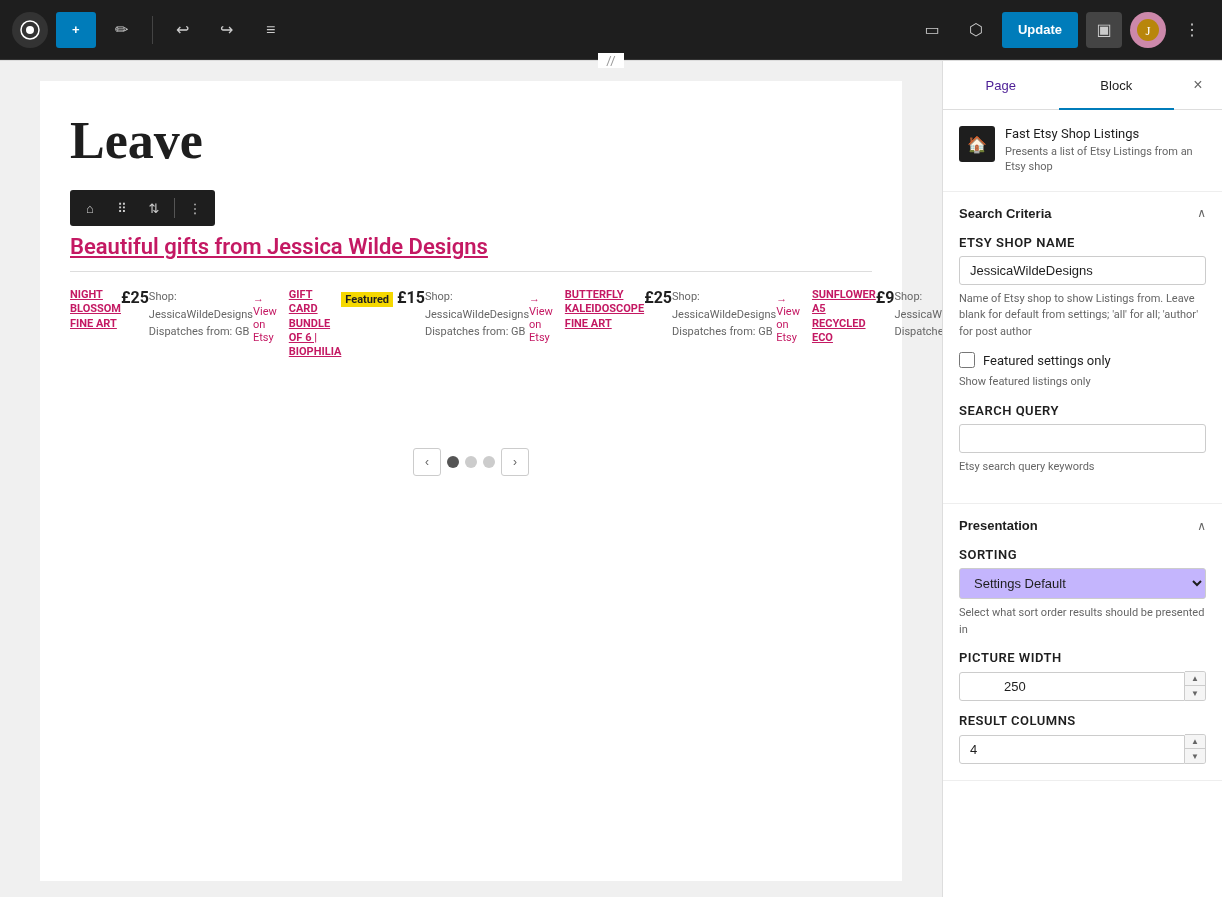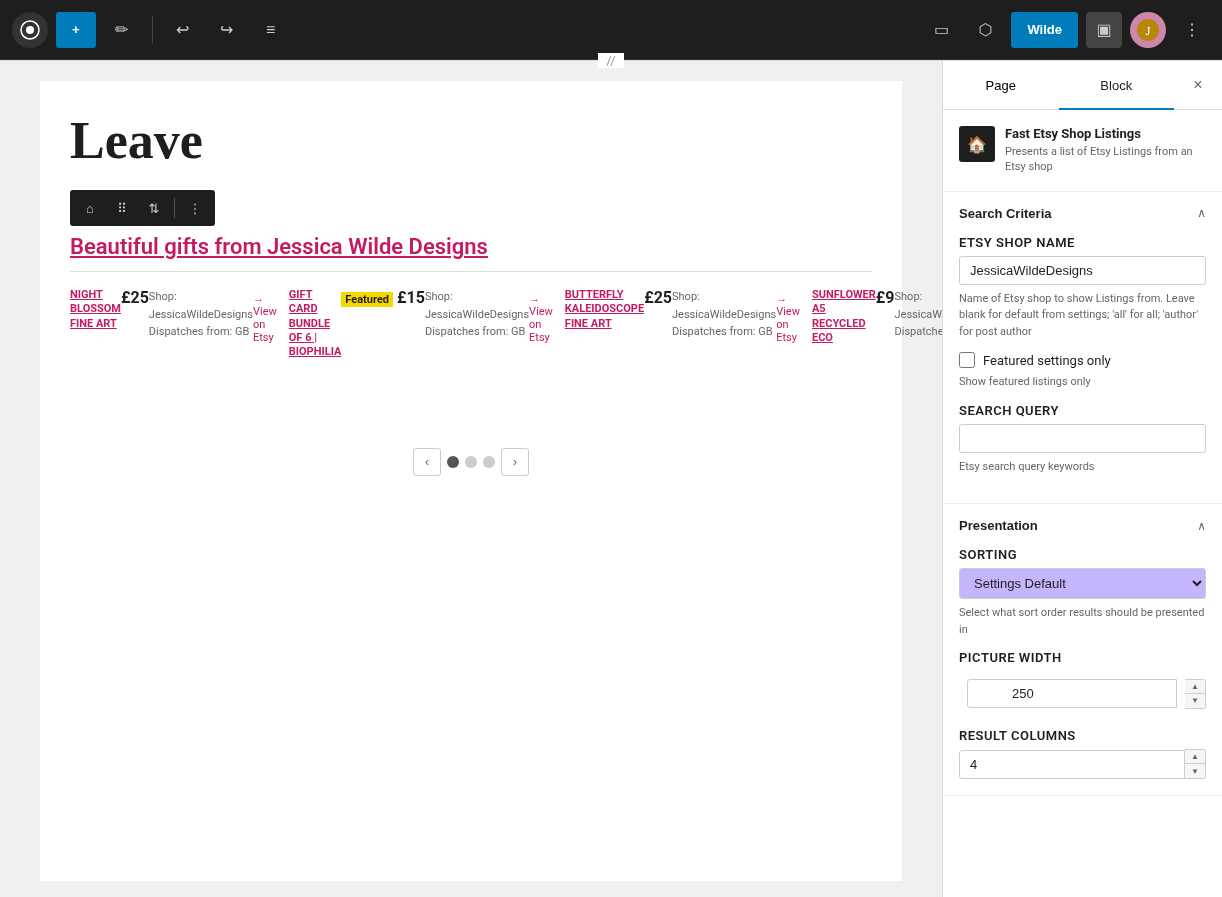--- a/index.html
+++ b/index.html
@@ -123,39 +123,39 @@
     
     .right-panel {
       width: 280px; flex-shrink: 0; border-left: 1px solid #ddd;
       background: #fff; display: flex; flex-direction: column; overflow-y: auto;
     }
     .panel-tabs {
       display: flex; border-bottom: 1px solid #ddd; flex-shrink: 0;
     }
     .panel-tab {
       flex: 1; height: 48px; background: none; border: none;
-      font-size: 13px; cursor: pointer; color: #000000; font-weight: 500;
+      font-size: 13px; cursor: pointer; color: #4c1d95; font-weight: 500;
       border-bottom: 2px solid transparent; position: relative; top: 1px;
     }
     .panel-tab.active { color: #1e1e1e; border-bottom-color: #007cba; }
     .panel-close {
       width: 48px; height: 48px; background: none; border: none;
       cursor: pointer; font-size: 16px; color: #666;
     }
 
     .plugin-header {
       display: flex; align-items: flex-start; gap: 10px;
       padding: 16px; border-bottom: 1px solid #eee;
     }
     .plugin-icon {
       width: 36px; height: 36px; background: #1e1e1e; border-radius: 3px;
       display: flex; align-items: center; justify-content: center;
       color: #fff; font-size: 16px; flex-shrink: 0;
     }
-    .plugin-name { font-size: 13px; font-weight: 700; color: #1e1e1e; margin-bottom: 3px; }
+    .plugin-name { font-size: 13px; font-weight: 400; color: #1e1e1e; margin-bottom: 3px; }
     .plugin-desc { font-size: 11px; color: #666; line-height: 1.4; }
 
     
     .accordion-section { border-bottom: 1px solid #eee; }
     .accordion-header {
       display: flex; align-items: center; justify-content: space-between;
       padding: 14px 16px; cursor: pointer; background: none; border: none;
       width: 100%; text-align: left;
     }
     .accordion-title { font-size: 13px; font-weight: 600; color: #1e1e1e; }
@@ -235,21 +235,21 @@
   <div class="toolbar-spacer"></div>
 
   <button class="toolbar-btn">
     <span>▭</span>
   </button>
   <button class="toolbar-btn">
     <span>⬡</span>
   </button>
 
   <button class="toolbar-btn primary">
-    <span>Wilde</span>
+    <span>Update</span>
   </button>
 
   <button class="toolbar-btn active">
     <span>▣</span>
   </button>
 
   <div style="width:36px;height:36px;border-radius:50%;overflow:hidden;background:#c8a;display:flex;align-items:center;justify-content:center;">
     <svg width="24" height="24" viewBox="0 0 24 24">
         <circle cx="12" cy="12" r="11" fill="#b8860b"></circle>
         <text x="12" y="17" text-anchor="middle" fill="#fff" font-size="13" font-family="serif">J</text>
@@ -393,21 +393,21 @@
         <select class="field-select">
           <option>Settings Default</option>
           <option>Featured</option>
           <option>Price: Low to High</option>
           <option>Price: High to Low</option>
         </select>
         <div class="field-hint">Select what sort order results should be presented in</div>
 
         <label class="field-label">PICTURE WIDTH</label>
         <div class="number-input-row">
-          <input type="text" class="number-input field-input" style="border-radius: 3px 0px 0px 3px; margin: 8px; padding-left: 44px;" value="250">
+          <input type="text" class="number-input field-input" style="border-radius: 3px 0px 0px 3px; margin: 0px; padding-left: 44px;" value="250">
           <div class="number-spinners">
             <button class="number-spin-btn">▲</button>
             <button class="number-spin-btn">▼</button>
           </div>
         </div>
         <div style="margin-bottom:12px;"></div>
 
         <label class="field-label">RESULT COLUMNS</label>
         <div class="number-input-row">
           <input type="text" class="number-input field-input" style="border-radius: 3px 0px 0px 3px; margin: 0px;" value="4">

